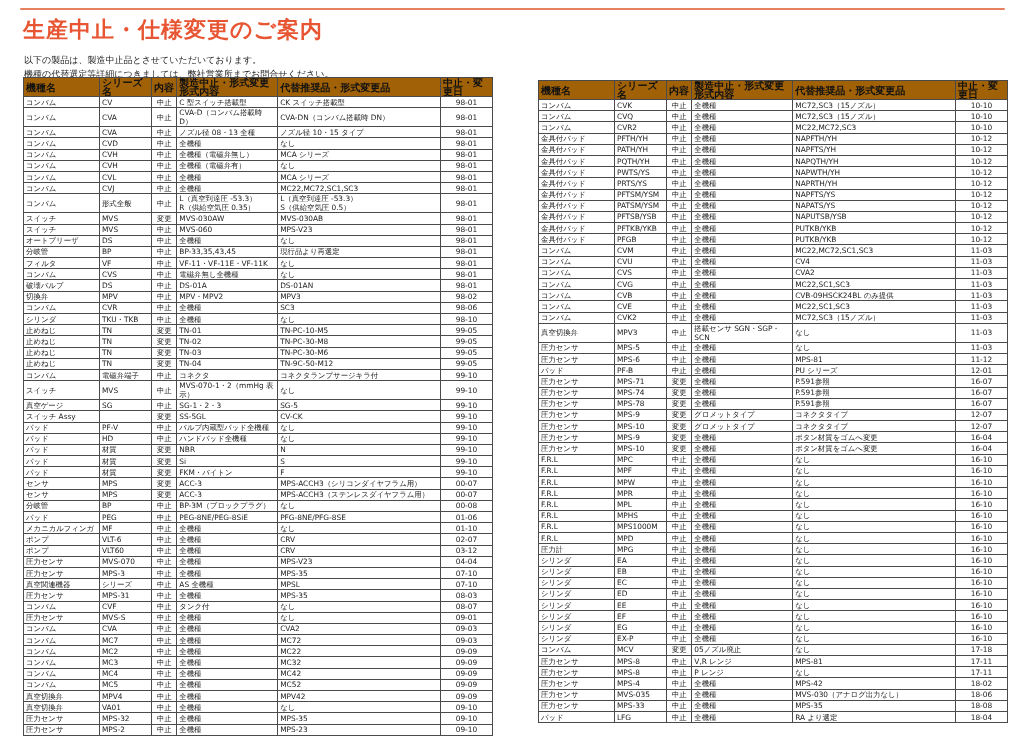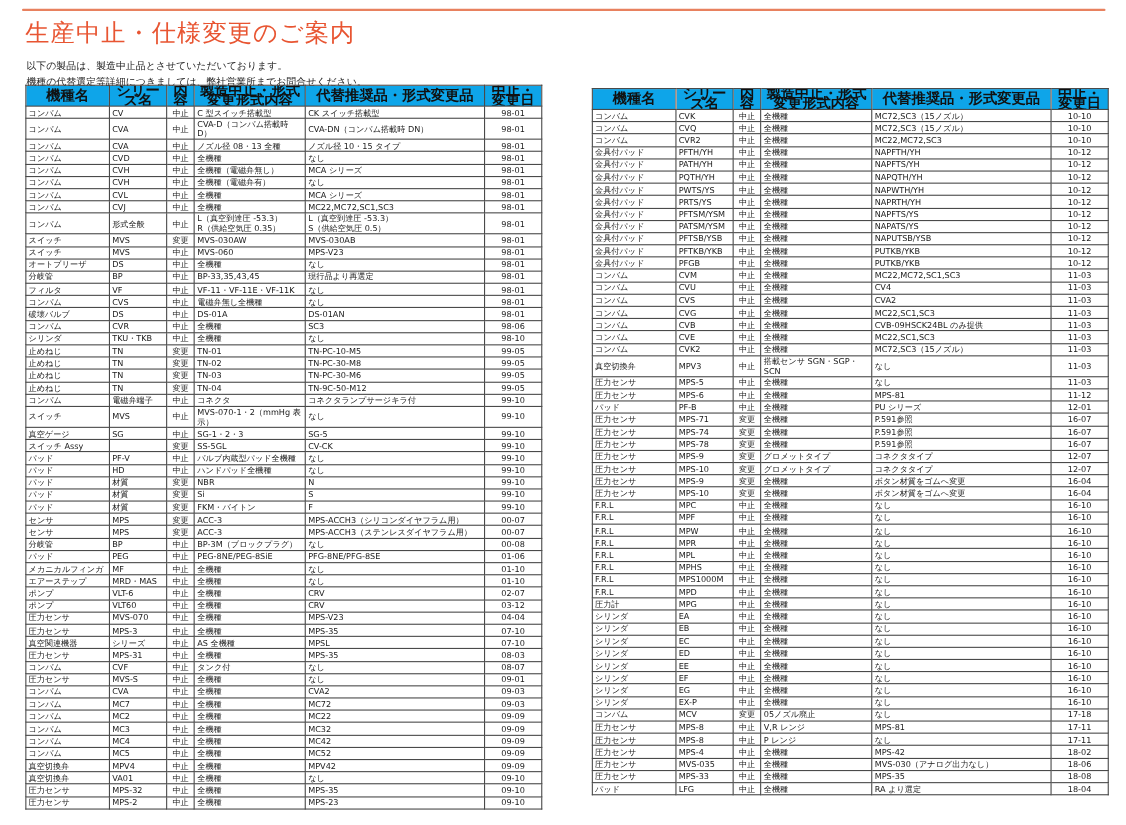--- a/index.html
+++ b/index.html
@@ -5,46 +5,46 @@
   * { margin: 0; padding: 0; box-sizing: border-box; }
   html, body { width: 1024px; height: 750px; background: #ffffff; overflow: hidden; }
   body { font-family: "DejaVu Sans", "Liberation Sans", sans-serif; color: #1a1a1a; position: relative; }
 
   .top-rule {
     position: absolute; left: 20px; top: 8px; width: 985px; height: 2px;
     background: #e8815f; border-radius: 2px;
   }
   .page-title {
     position: absolute; left: 23px; top: 15px;
-    font-size: 22px; font-weight: normal; letter-spacing: 1px;
+    font-size: 22px; font-weight: bold; letter-spacing: 1px;
     color: #e85532;
     text-align: center;
   }
   .intro {
     position: absolute; left: 24px; top: 53px;
-    font-size: 9px; line-height: 14px; color: #222; font-family: Liberation Serif, serif;
+    font-size: 9px; line-height: 14px; color: #222;
   }
 
   .tblwrap { position: absolute; top: 77px; width: 470px; }
   .tblwrap.left  { left: 23px; }
   .tblwrap.right { left: 538px; top: 80px; }
 
   table.tbl {
     width: 100%; border-collapse: collapse; table-layout: fixed;
     font-size: 7.4px; line-height: 9px;
   }
   table.tbl th, table.tbl td {
     border: 1px solid #4a4a4a;
     padding: 0 2px;
     overflow: hidden; white-space: pre-line;
     vertical-align: middle;
   }
   table.tbl th {
-    background: #0ea5e9; font-weight: bold; text-align: center;
-    height: 14px; font-size: 13px; color: #111;
+    background: #a16207; font-weight: bold; text-align: left;
+    height: 14px; font-size: 10px; color: #111;
   }
   table.tbl td { height: 11.2px; background: #fff; }
   table.tbl td:nth-child(3), table.tbl td:nth-child(6) { text-align: center; }
   col.c1 { width: 16.2%; } col.c2 { width: 11.1%; } col.c3 { width: 5.4%; }
   col.c4 { width: 21.5%; } col.c5 { width: 34.7%; } col.c6 { width: 11.1%; }
 </style>
 </head>
 <body>
 
 <div class="top-rule"></div>
@@ -201,20 +201,28 @@
         </tr>
         <tr>
           <td>破壊バルブ</td>
           <td>DS</td>
           <td>中止</td>
           <td>DS-01A</td>
           <td>DS-01AN</td>
           <td>98-01</td>
         </tr>
         <tr>
+          <td>切換弁</td>
+          <td>MPV</td>
+          <td>中止</td>
+          <td>MPV・MPV2</td>
+          <td>MPV3</td>
+          <td>98-02</td>
+        </tr>
+        <tr>
           <td>コンバム</td>
           <td>CVR</td>
           <td>中止</td>
           <td>全機種</td>
           <td>SC3</td>
           <td>98-06</td>
         </tr>
         <tr>
           <td>シリンダ</td>
           <td>TKU・TKB</td>
@@ -355,28 +363,20 @@
           <td>パッド</td>
           <td>PEG</td>
           <td>中止</td>
           <td>PEG-8NE/PEG-8SiE</td>
           <td>PFG-8NE/PFG-8SE</td>
           <td>01-06</td>
         </tr>
         <tr>
           <td>メカニカルフィンガ</td>
           <td>MF</td>
-          <td>中止</td>
-          <td>全機種</td>
-          <td>なし</td>
-          <td>01-10</td>
-        </tr>
-        <tr>
-          <td>エアーステップ</td>
-          <td>MRD・MAS</td>
           <td>中止</td>
           <td>全機種</td>
           <td>なし</td>
           <td>01-10</td>
         </tr>
         <tr>
           <td>ポンプ</td>
           <td>VLT-6</td>
           <td>中止</td>
           <td>全機種</td>

